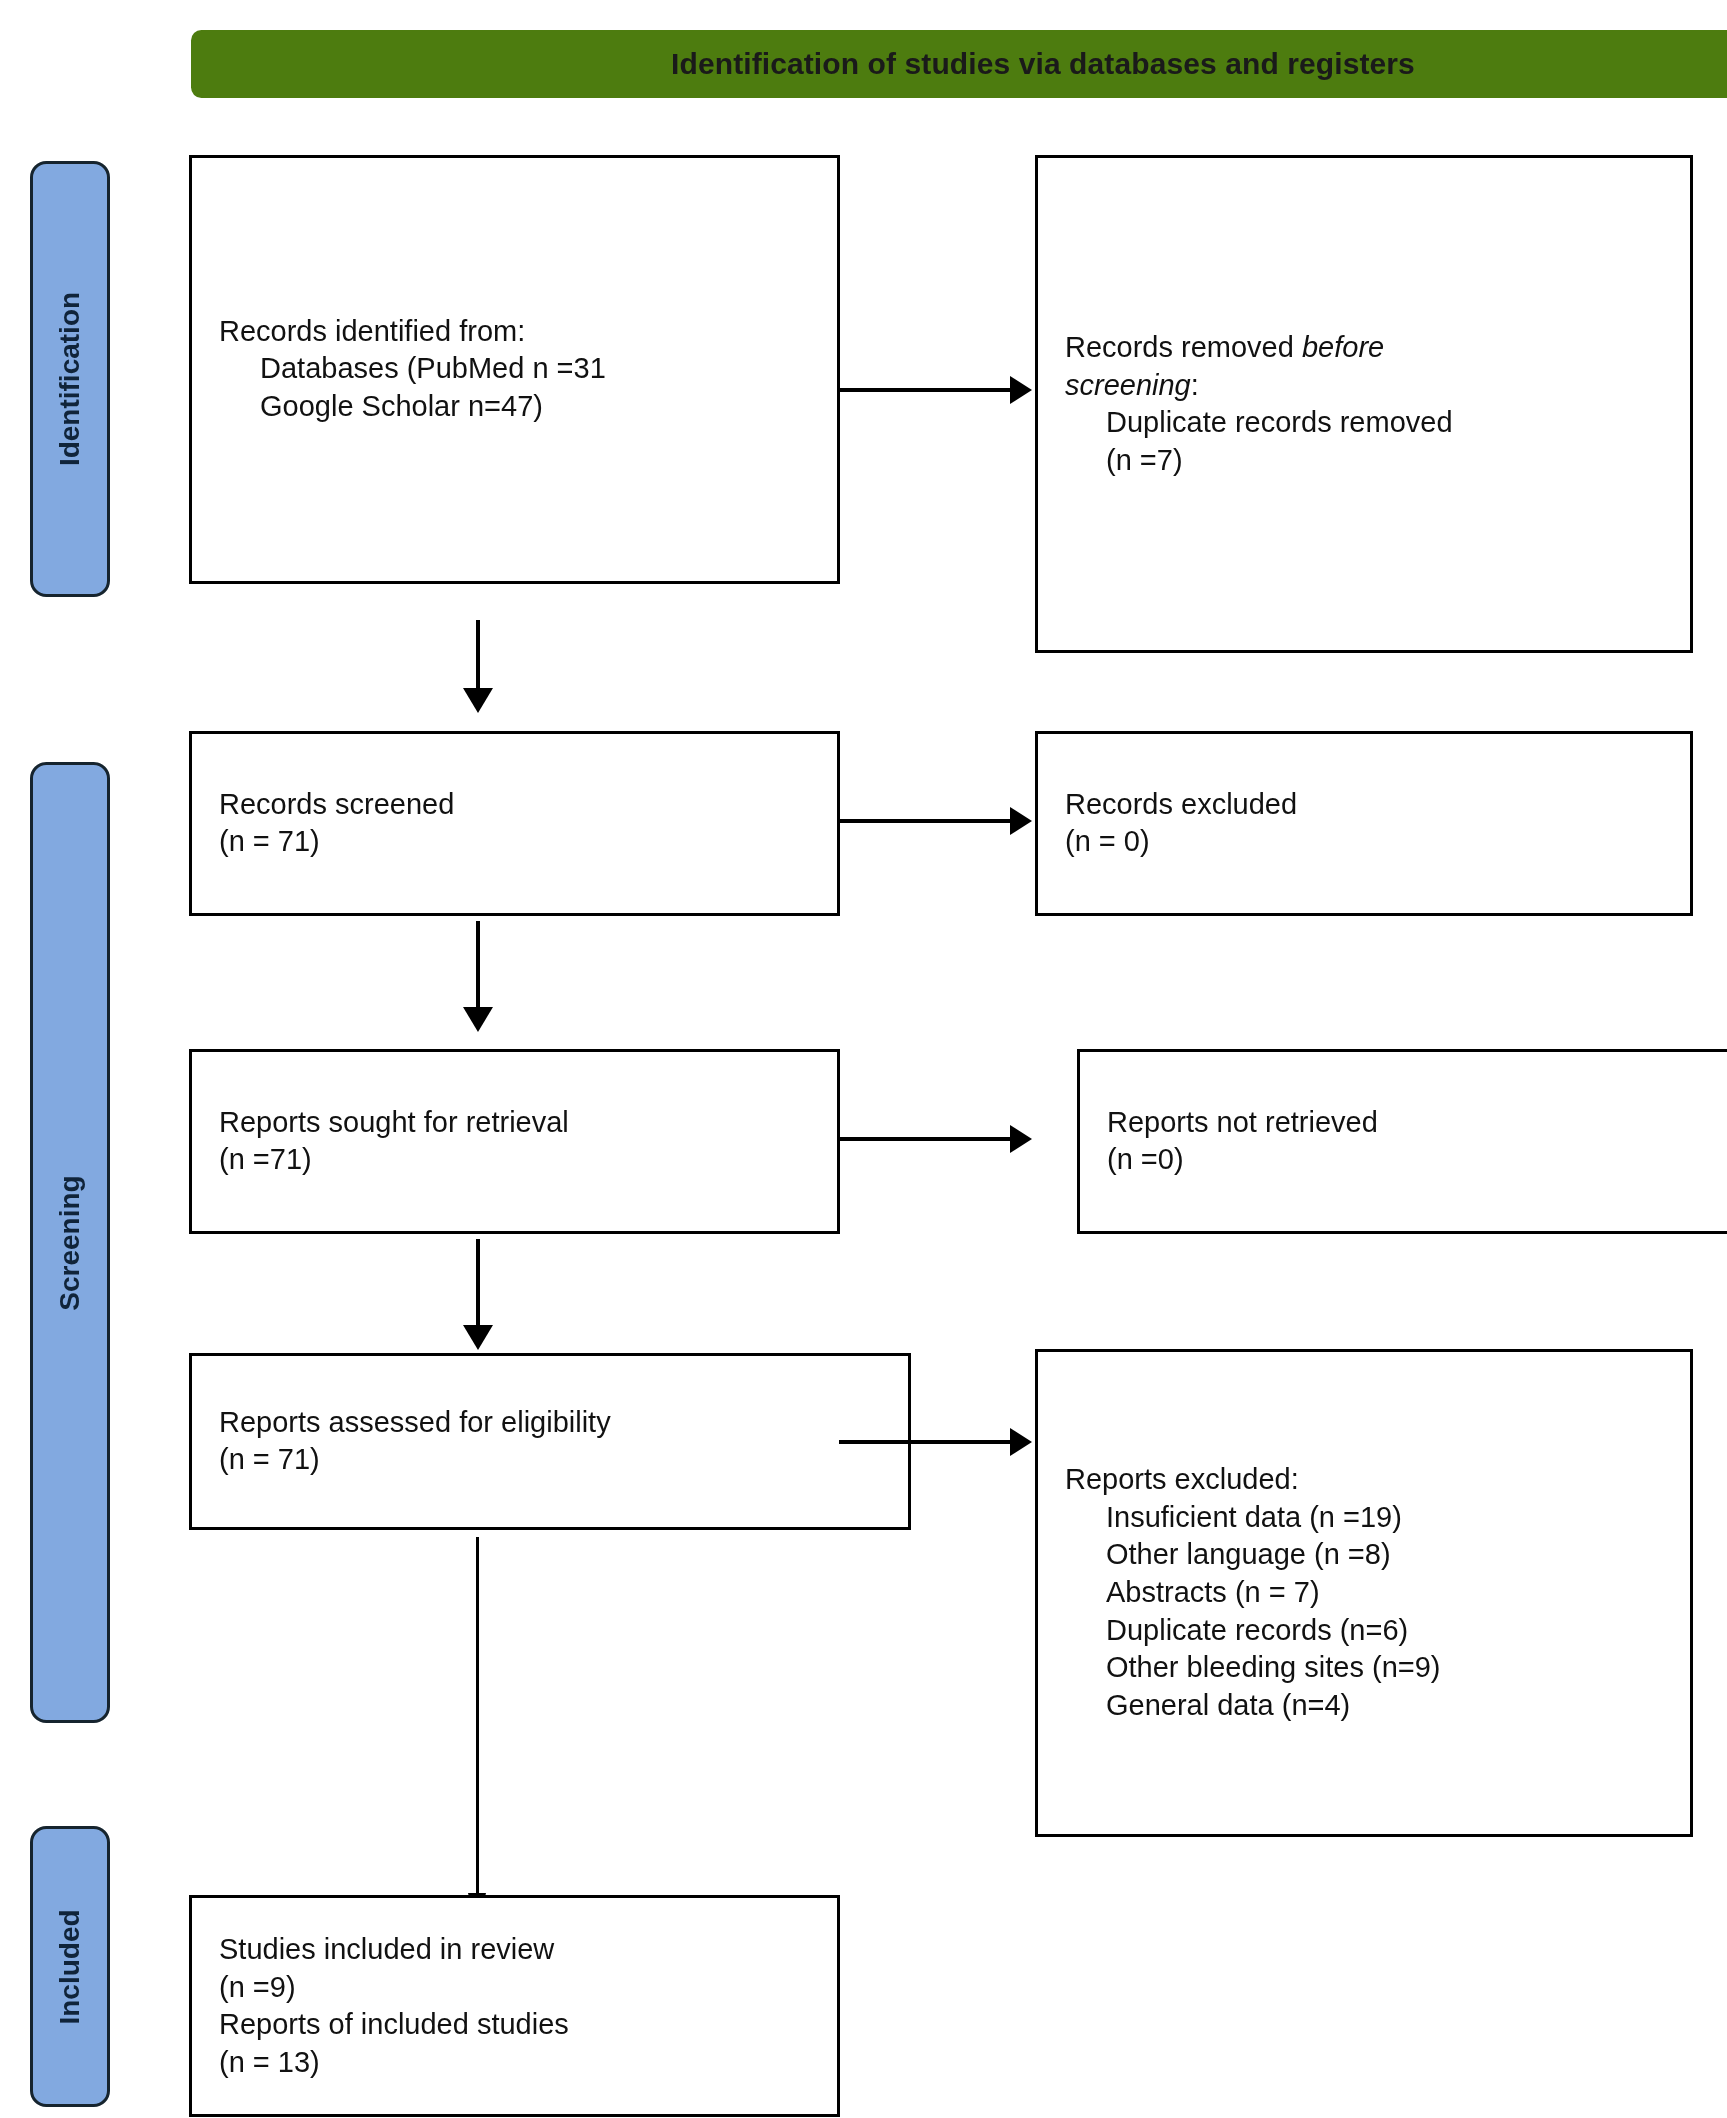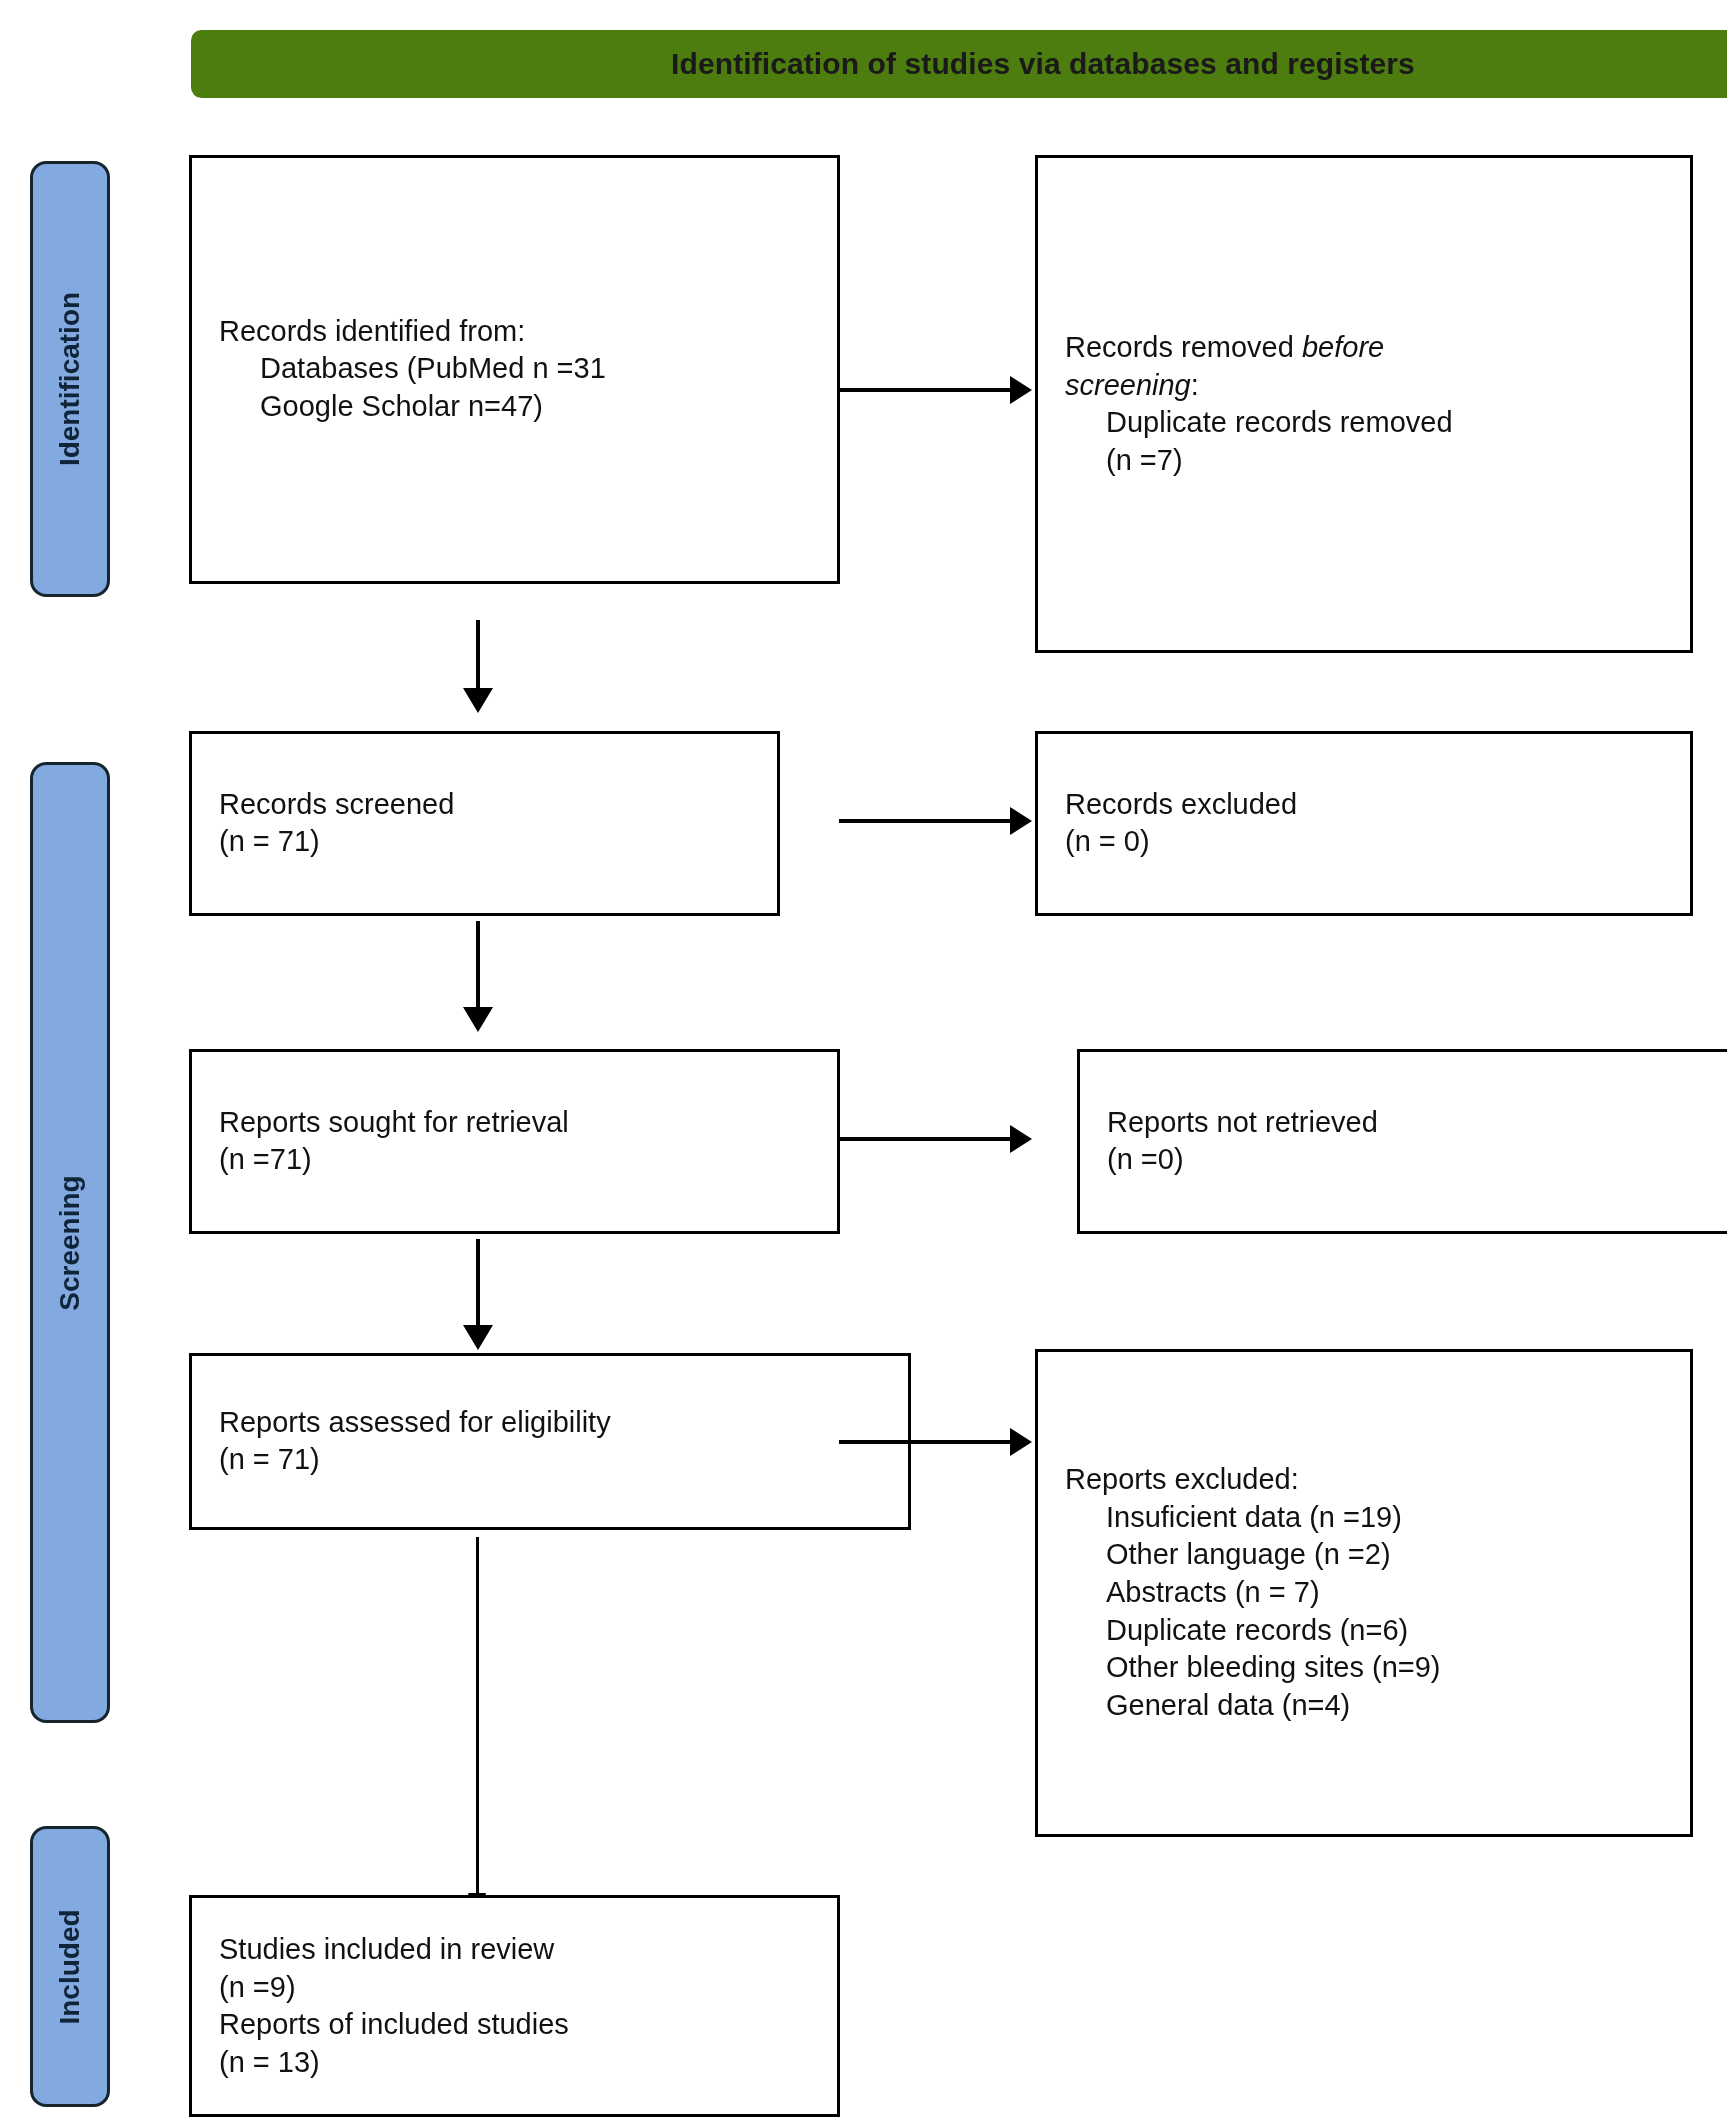--- a/index.html
+++ b/index.html
@@ -154,21 +154,21 @@
       <div class="box-line"><span>Records removed </span><span class="ital">before</span></div>
       <div class="box-line"><span class="ital">screening</span><span>:</span></div>
       <div class="box-line indent">Duplicate records removed</div>
       <div class="box-line indent">(n =7)</div>
     </div>
   </div>
 
   <div class="v-conn" style="left:476px; top:620px; height:77px;"></div>
   <div class="v-arrow" style="left:463px; top:688px;"></div>
 
-  <div class="box" style="left:189px; top:731px; width:591px; height:185px;">
+  <div class="box" style="left:189px; top:731px; width:651px; height:185px;">
     <div class="box-inner">
       <div class="box-line">Records screened</div>
       <div class="box-line">(n = 71)</div>
     </div>
   </div>
 
   <div class="h-conn" style="left:839px; top:819px; width:174px;"></div>
   <div class="h-arrow" style="left:1010px; top:807px;"></div>
 
   <div class="box" style="left:1035px; top:731px; width:658px; height:185px;padding-left:40px;">
@@ -208,21 +208,21 @@
     </div>
   </div>
 
   <div class="h-conn" style="left:839px; top:1440px; width:174px;"></div>
   <div class="h-arrow" style="left:1010px; top:1428px;"></div>
 
   <div class="box" style="left:1035px; top:1349px; width:658px; height:488px;">
     <div class="box-inner">
       <div class="box-line">Reports excluded:</div>
       <div class="box-line indent">Insuficient data (n =19)</div>
-      <div class="box-line indent">Other language (n =2)</div>
+      <div class="box-line indent">Other language (n =8)</div>
       <div class="box-line indent">Abstracts (n = 7)</div>
       <div class="box-line indent">Duplicate records (n=6)</div>
       <div class="box-line indent">Other bleeding sites (n=9)</div>
       <div class="box-line indent">General data (n=4)</div>
     </div>
   </div>
 
   <div class="v-conn" style="left:476px; top:1537px; width:3px; height:399px;"></div>
   <div class="v-arrow slim" style="left:468px; top:1893px;"></div>
 

